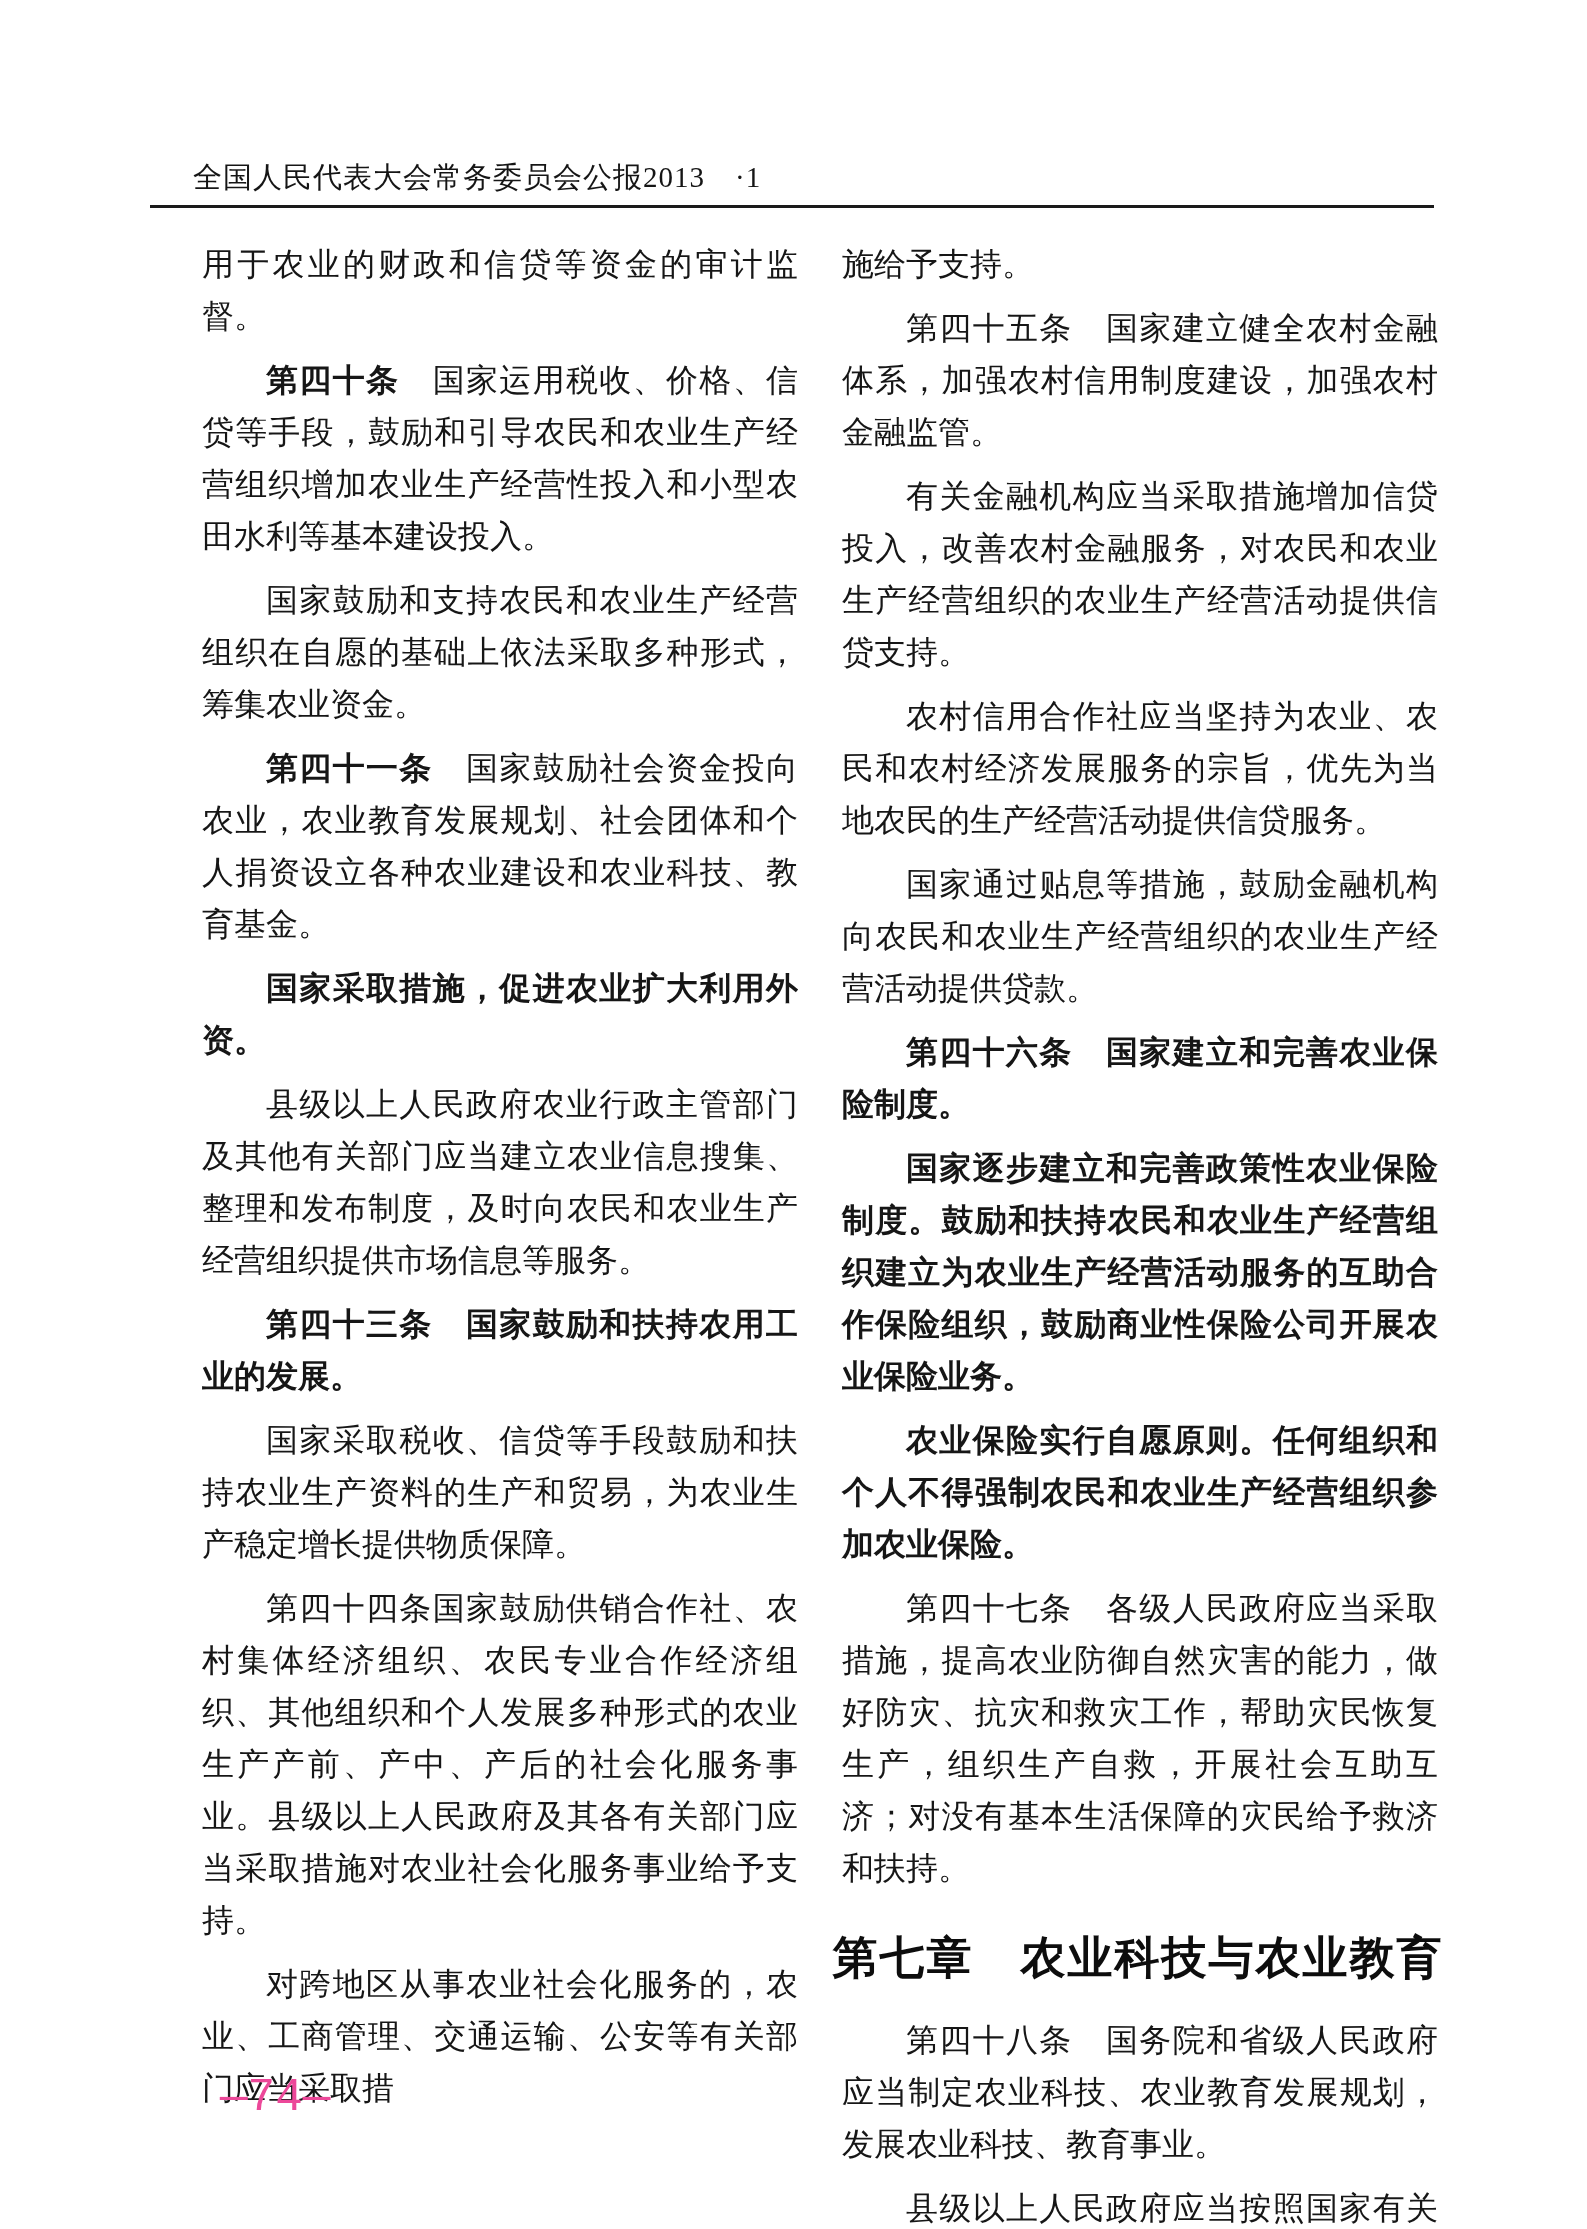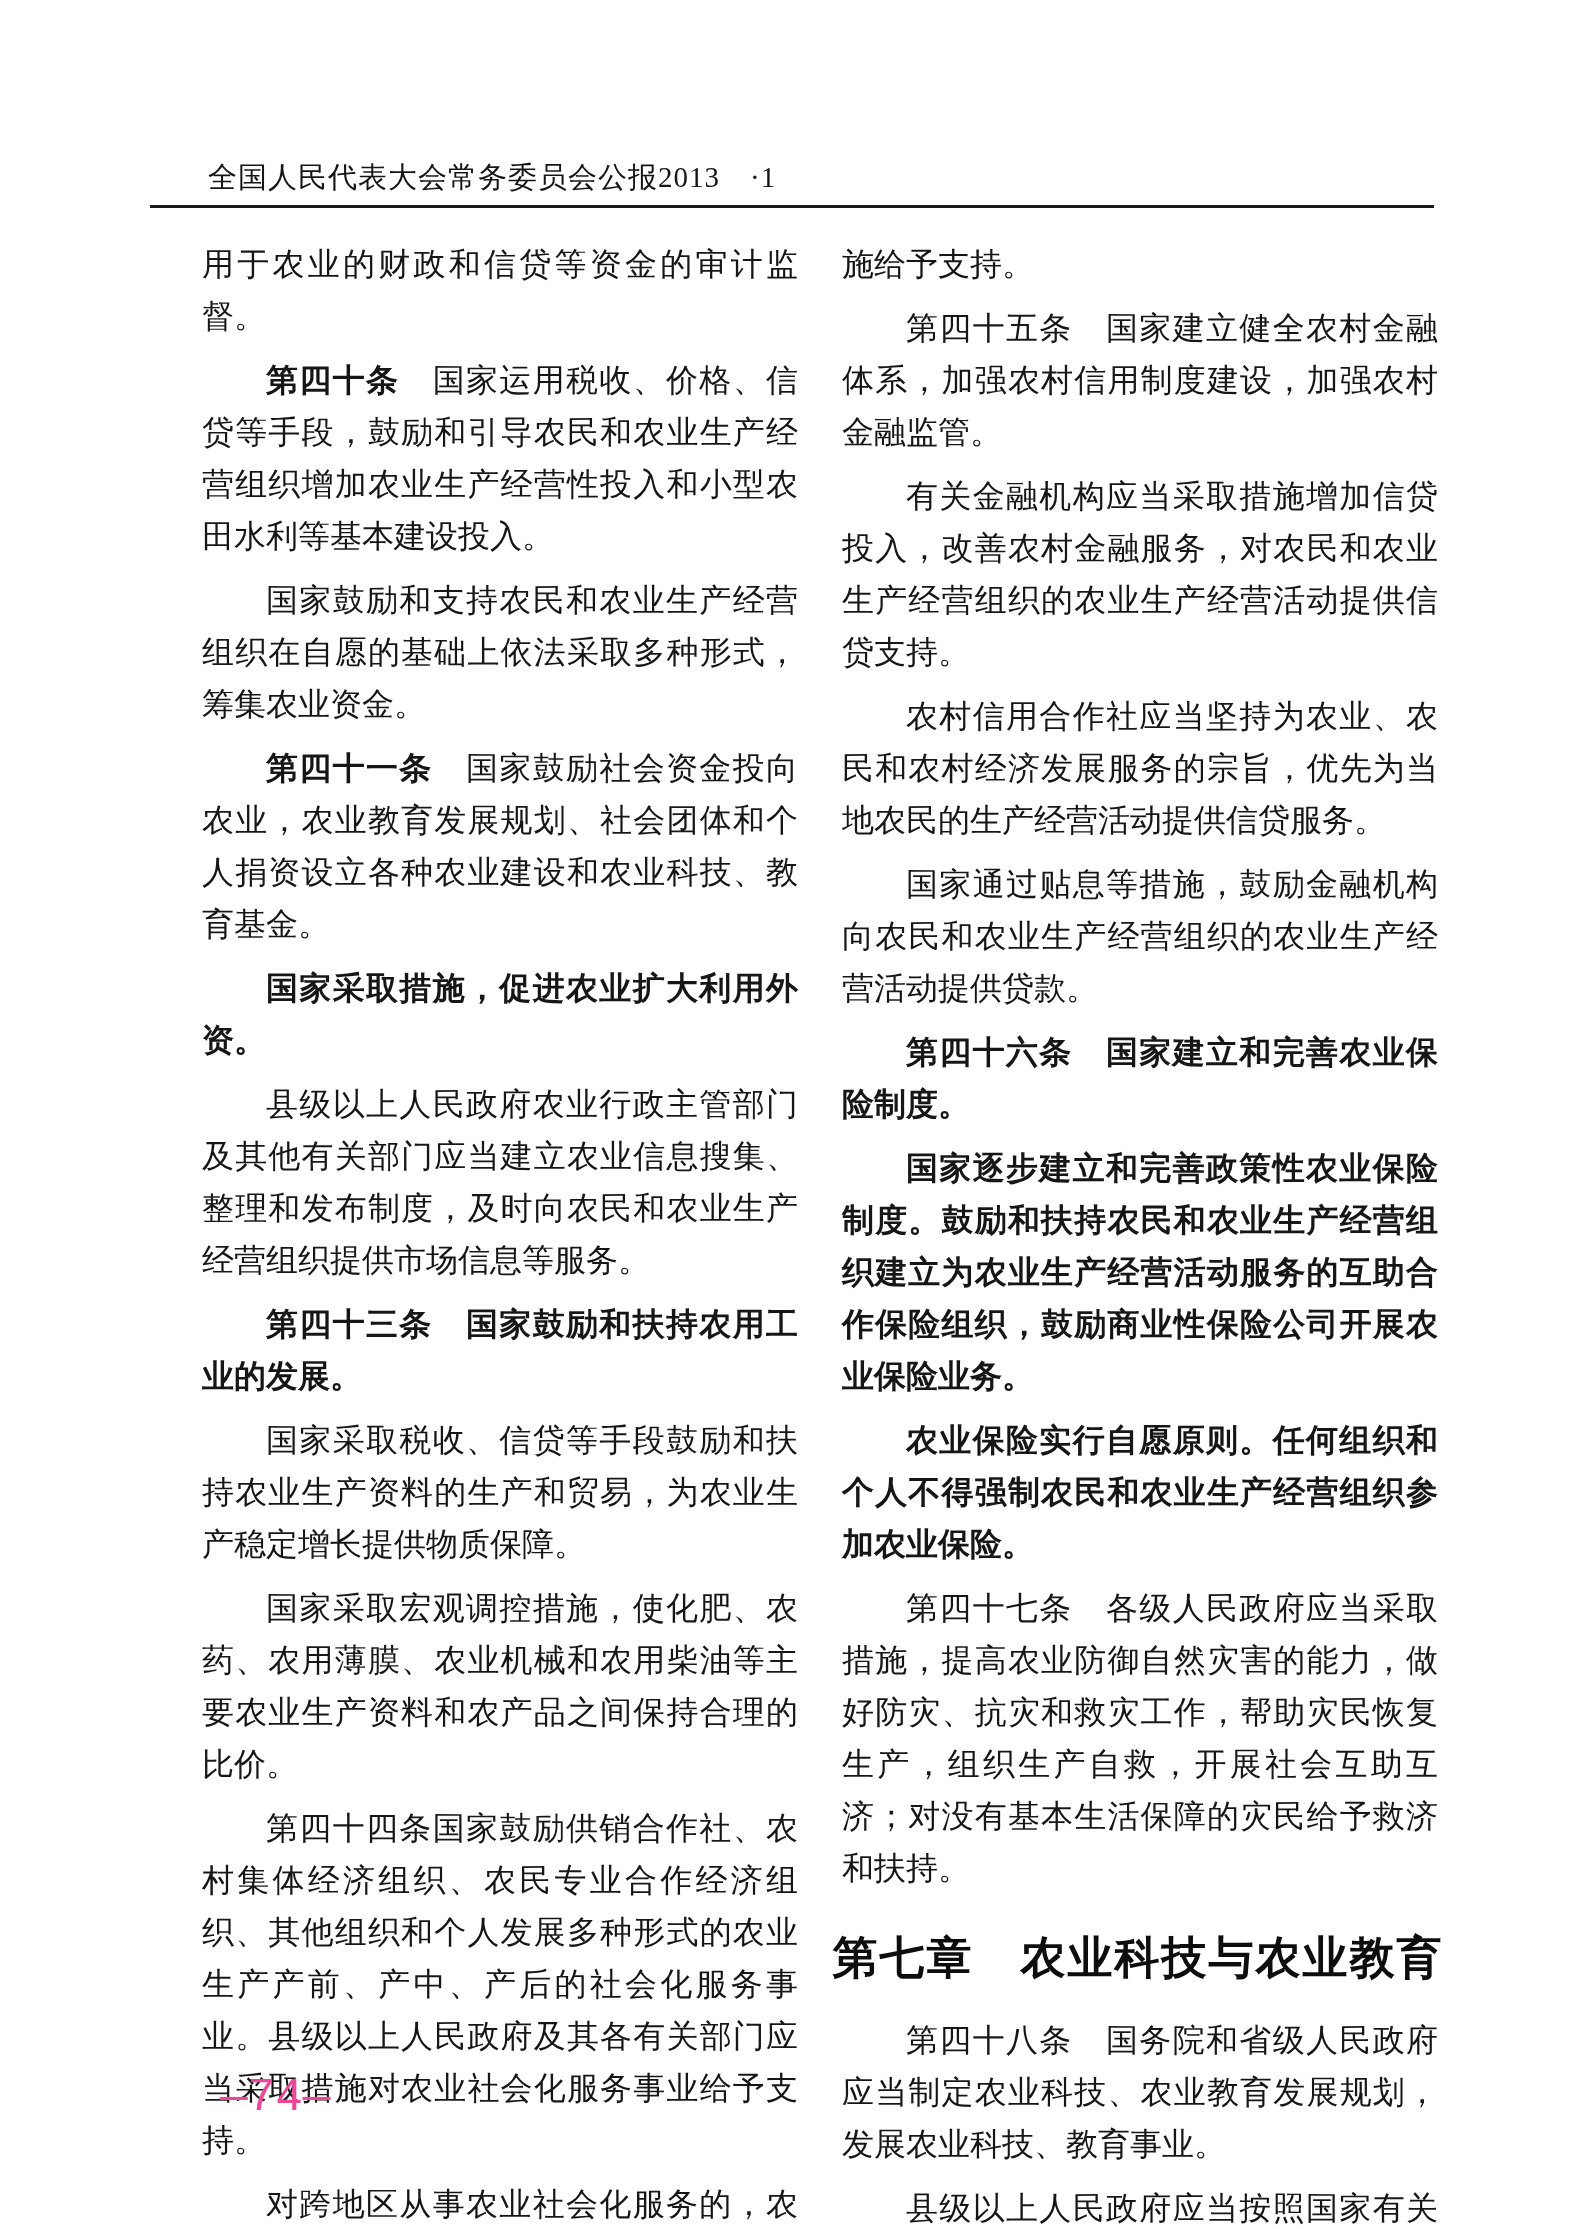--- a/index.html
+++ b/index.html
@@ -1,20 +1,20 @@
 <!DOCTYPE html>
 <html><head>
 <meta charset="utf-8">
 <style>
   html,body{margin:0;padding:0;background:#ffffff;}
   body{width:1587px;height:2229px;position:relative;
        font-family:"Liberation Serif", serif;color:#1b1b1b;}
   .page{position:absolute;inset:0;background:#ffffff;overflow:hidden;}
 
-  .hdr{position:absolute;top:158px;left:208px;width:1250px;
+  .hdr{position:absolute;top:158px;left:193px;width:1250px;
        font-size:29px;letter-spacing:1px;color:#151515;
        font-family:"Liberation Serif", serif;}
   .hdr-rule{position:absolute;top:205px;left:150px;width:1284px;height:3px;
        background:#1a1a1a;}
 
   .cols{position:absolute;top:226px;left:190px;width:1260px;
         display:flex;gap:20px;align-items:flex-start;}
   .col{width:620px;}
 
   .para{margin:12px;font-size:32px;line-height:52px;color:#161616;
@@ -44,21 +44,20 @@
   <div class="cols">
     <div class="col" id="col-left">
         <p class="para no-indent"><span>用于农业的财政和信贷等资金的审计监督。</span></p>
         <p class="para"><span class="hei">第四十条</span><span>　国家运用税收、价格、信贷等手段，鼓励和引导农民和农业生产经营组织增加农业生产经营性投入和小型农田水利等基本建设投入。</span></p>
         <p class="para"><span>国家鼓励和支持农民和农业生产经营组织在自愿的基础上依法采取多种形式，筹集农业资金。</span></p>
         <p class="para"><span class="hei">第四十一条</span><span>　国家鼓励社会资金投向农业，农业教育发展规划、社会团体和个人捐资设立各种农业建设和农业科技、教育基金。</span></p>
         <p class="para"><span class="hei">国家采取措施，促进农业扩大利用外资。</span></p>
         <p class="para"><span>县级以上人民政府农业行政主管部门及其他有关部门应当建立农业信息搜集、整理和发布制度，及时向农民和农业生产经营组织提供市场信息等服务。</span></p>
         <p class="para"><span class="hei">第四十三条　国家鼓励和扶持农用工业的发展。</span></p>
         <p class="para"><span>国家采取税收、信贷等手段鼓励和扶持农业生产资料的生产和贸易，为农业生产稳定增长提供物质保障。</span></p>
-        <p class="para"><span>国家采取宏观调控措施，使化肥、农药、农用薄膜、农业机械和农用柴油等主要农业生产资料和农产品之间保持合理的比价。</span></p>
         <p class="para"><span>第四十四条国家鼓励供销合作社、农村集体经济组织、农民专业合作经济组织、其他组织和个人发展多种形式的农业生产产前、产中、产后的社会化服务事业。县级以上人民政府及其各有关部门应当采取措施对农业社会化服务事业给予支持。</span></p>
         <p class="para"><span>对跨地区从事农业社会化服务的，农业、工商管理、交通运输、公安等有关部门应当采取措</span></p>
       </div>
     <div class="col" id="col-right">
         <p class="para no-indent"><span>施给予支持。</span></p>
         <p class="para"><span>第四十五条　国家建立健全农村金融体系，加强农村信用制度建设，加强农村金融监管。</span></p>
         <p class="para"><span>有关金融机构应当采取措施增加信贷投入，改善农村金融服务，对农民和农业生产经营组织的农业生产经营活动提供信贷支持。</span></p>
         <p class="para"><span>农村信用合作社应当坚持为农业、农民和农村经济发展服务的宗旨，优先为当地农民的生产经营活动提供信贷服务。</span></p>
         <p class="para"><span>国家通过贴息等措施，鼓励金融机构向农民和农业生产经营组织的农业生产经营活动提供贷款。</span></p>
         <p class="para"><span class="hei">第四十六条　国家建立和完善农业保险制度。</span></p>

